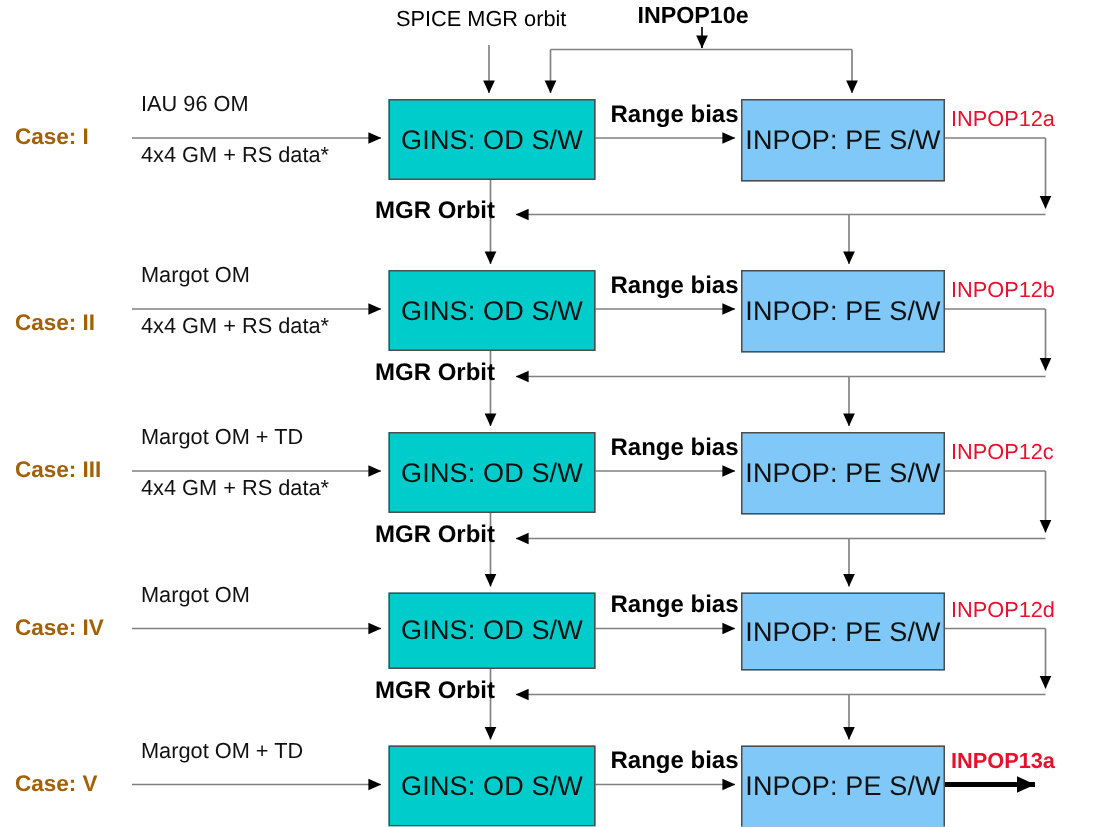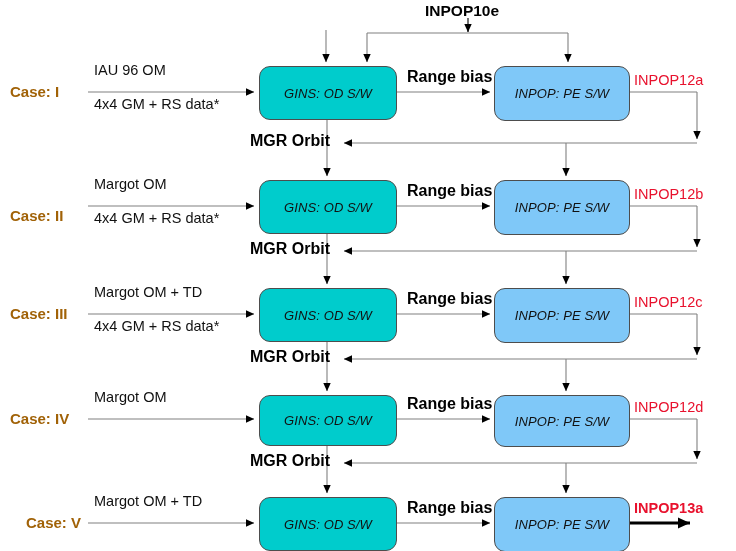--- a/index.html
+++ b/index.html
@@ -1,23 +1,23 @@
 <!DOCTYPE html>
 <html><head>
 <meta charset="utf-8">
 <style>
   html,body{margin:0;padding:0;background:#ffffff;}
   body{width:736px;height:551px;overflow:hidden;
        font-family:"Liberation Sans","DejaVu Sans",sans-serif;}
   #stage{position:relative;width:736px;height:551px;background:#fff;}
   #wires{position:absolute;left:0;top:0;width:736px;height:551px;}
 
-  .node{position:absolute;border:1px solid #4d4d4d;border-radius:11px;
+  .node{position:absolute;border:1px solid #4d4d4d;border-radius:0;
         display:flex;align-items:center;justify-content:center;
-        font-size:13px;color:#111;letter-spacing:0.1px;white-space:nowrap;font-style:italic;}
+        font-size:18px;color:#111;letter-spacing:0.1px;white-space:nowrap;}
   .node.gins{background:#00cccc;}
   .node.inpop{background:#7fc8f8;}
 
   .lbl{position:absolute;white-space:nowrap;}
   .case-lbl{font-size:15px;font-weight:bold;color:#a16207;}
   .in-top,.in-bot{font-size:14.5px;color:#111;}
   .orange{color:#000000;font-size:16px;font-weight:bold;}
   .red{color:#e8112d;font-size:14.5px;}
   .red.bold{font-weight:bold;}
   .blk{color:#000;font-size:14.5px;}
@@ -80,20 +80,21 @@
       <path d="M327,444 L327,493" marker-end="url(#ah)"></path>
       <path d="M566,463 L566,493" marker-end="url(#ah)"></path>
 
       <path d="M88,523 L254,523" marker-end="url(#ah)"></path>
       <path d="M396,523 L490,523" marker-end="url(#ah)"></path>
     </g>
 
     <path d="M630,523 L690,523" stroke="#000" stroke-width="3.2" fill="none" marker-end="url(#ahb)"></path>
   </svg>
 
+  <div class="lbl blk" style="left:264px;top:5px;">SPICE MGR orbit</div>
   <div class="lbl blk bold" style="left:425px;top:2px;">INPOP10e</div>
 
   <div class="lbl case-lbl" style="left:10px;top:83px;">Case: I</div>
   <div class="lbl in-top" style="left:94px;top:62px;">IAU 96 OM</div>
   <div class="lbl in-bot" style="left:94px;top:96px;">4x4 GM + RS data*</div>
   <div class="node gins" style="left:259px;top:66px;width:136px;height:52px;">GINS: OD S/W</div>
   <div class="lbl orange" style="left:407px;top:68px;">Range bias</div>
   <div class="node inpop" style="left:494px;top:66px;width:134px;height:53px;">INPOP: PE S/W</div>
   <div class="lbl red" style="left:634px;top:72px;">INPOP12a</div>
   <div class="lbl orange" style="left:250px;top:132px;">MGR Orbit</div>
@@ -117,20 +118,20 @@
   <div class="lbl orange" style="left:250px;top:348px;">MGR Orbit</div>
 
   <div class="lbl case-lbl" style="left:10px;top:410px;">Case: IV</div>
   <div class="lbl in-top" style="left:94px;top:389px;">Margot OM</div>
   <div class="node gins" style="left:259px;top:395px;width:136px;height:49px;">GINS: OD S/W</div>
   <div class="lbl orange" style="left:407px;top:395px;">Range bias</div>
   <div class="node inpop" style="left:494px;top:395px;width:134px;height:50px;">INPOP: PE S/W</div>
   <div class="lbl red" style="left:634px;top:399px;">INPOP12d</div>
   <div class="lbl orange" style="left:250px;top:452px;">MGR Orbit</div>
 
-  <div class="lbl case-lbl" style="left:26px;top:514px;text-align:right;">Case: V</div>
+  <div class="lbl case-lbl" style="left:10px;top:514px;text-align:right;">Case: V</div>
   <div class="lbl in-top" style="left:94px;top:493px;">Margot OM + TD</div>
   <div class="node gins" style="left:259px;top:497px;width:136px;height:52px;">GINS: OD S/W</div>
   <div class="lbl orange" style="left:407px;top:499px;">Range bias</div>
   <div class="node inpop" style="left:494px;top:497px;width:134px;height:53px;">INPOP: PE S/W</div>
   <div class="lbl red bold" style="left:634px;top:500px;">INPOP13a</div>
 
 </div>
 
 </body></html>

